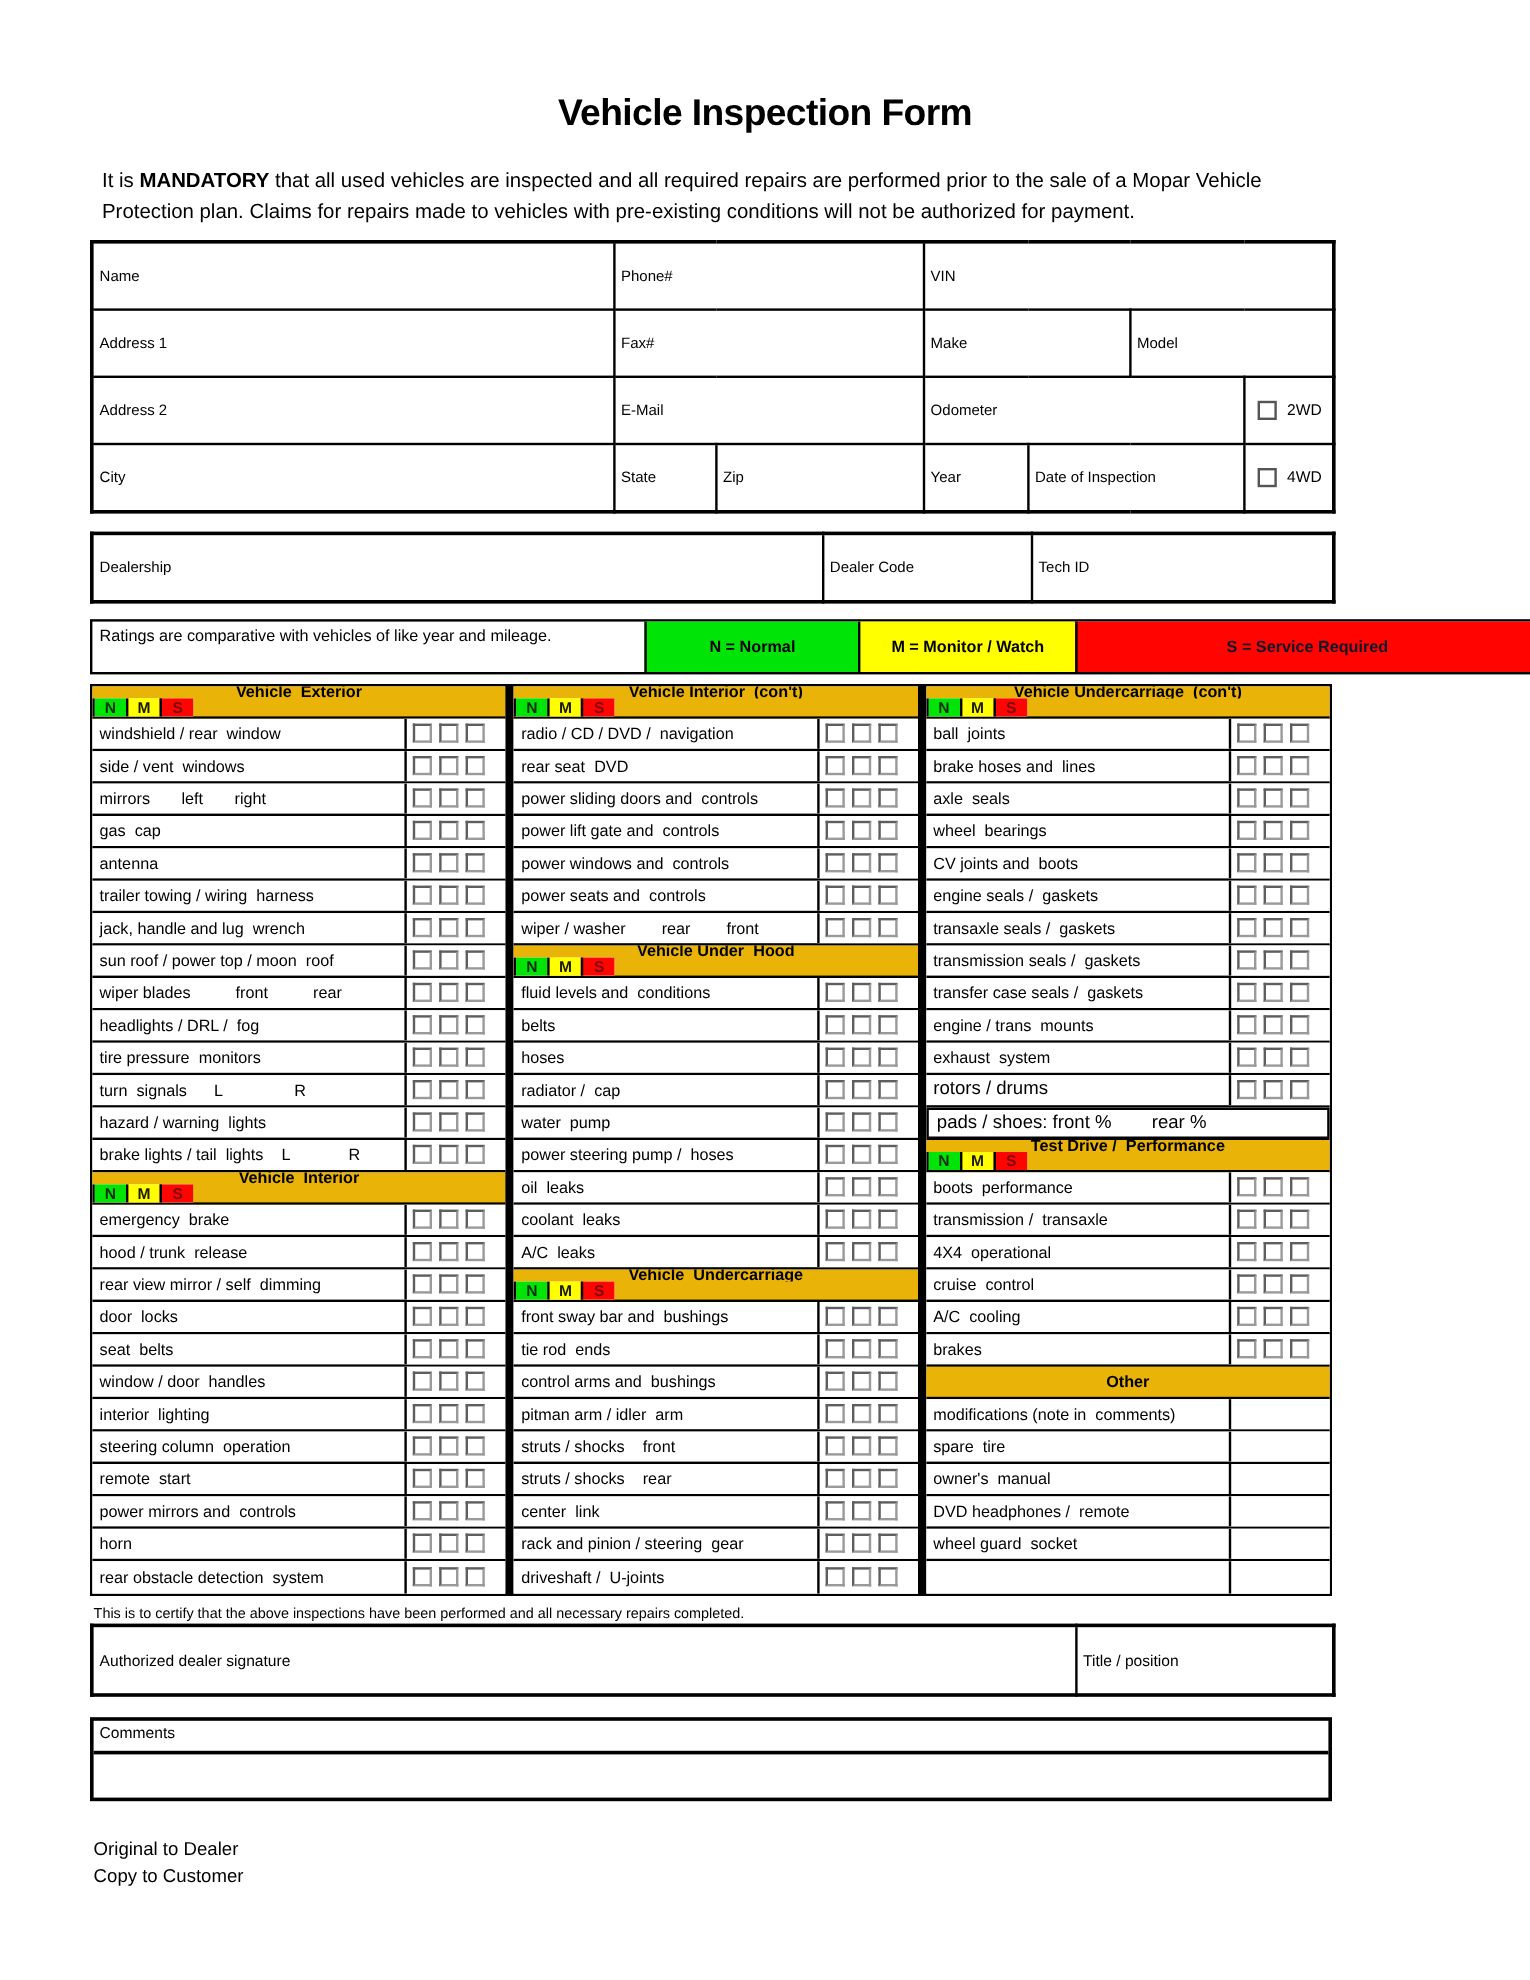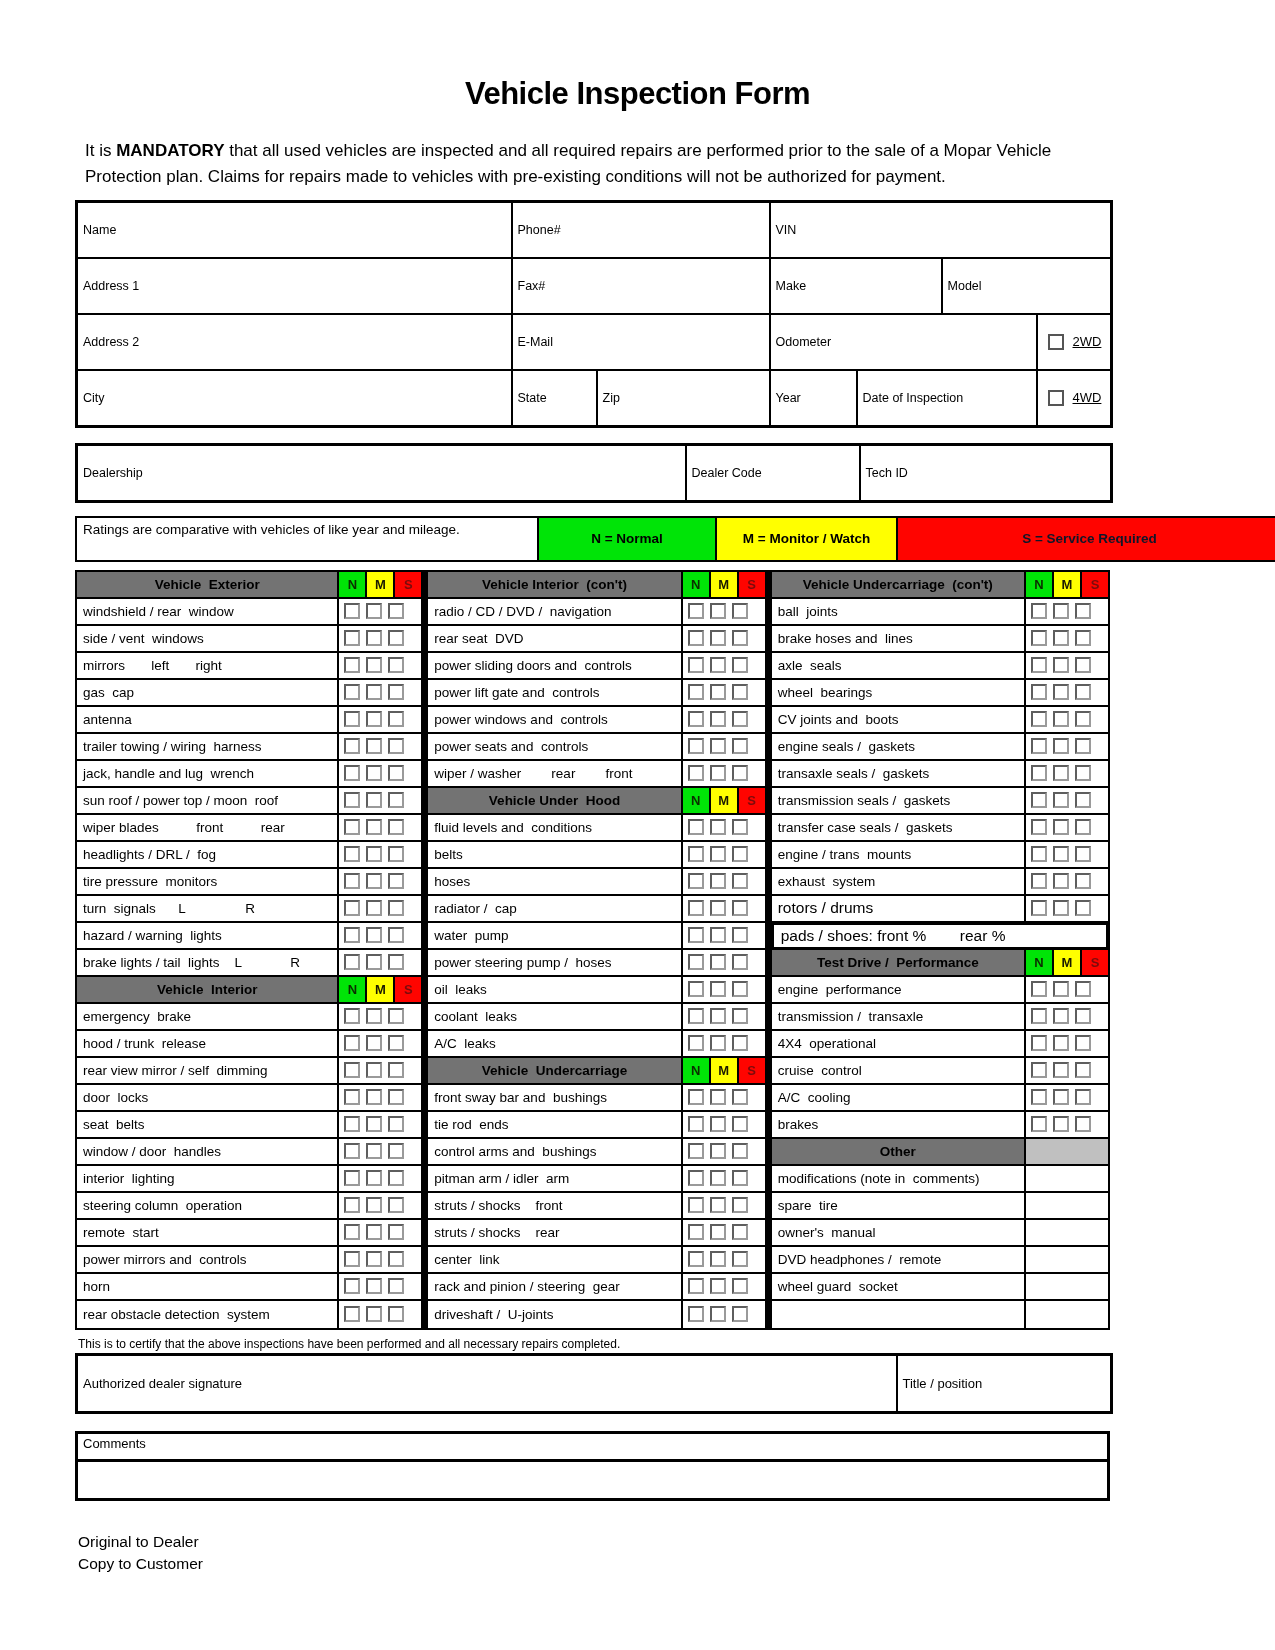--- a/index.html
+++ b/index.html
@@ -17,21 +17,21 @@
   .intro { margin:26px 0 0 85px; width:1000px; font-size:17px; line-height:1.55; }
   .intro b { font-weight:bold; }
 
   table { border-collapse:collapse; table-layout:fixed; }
   td { border:2px solid #000; vertical-align:top; font-size:12.5px;
        padding:20px 5px; overflow:hidden; }
 
   .contact { margin:9px 0 0 75px; width:1035px; border:3px solid #000; }
   .contact td { height:34px; }
   .wd-cell { padding:0; }
-  .wd-inner { display:flex; align-items:center; height:100%; padding-left:10px; gap:9px;text-decoration:underline; }
+  .wd-inner { display:flex; align-items:center; height:100%; padding-left:10px; gap:9px; }
   .wd-box { width:16px; height:16px; border:2px solid #555; background:#fff; flex:0 0 auto; }
   .wd-label { font-size:13px; }
 
   .dealer { margin:15px 0 0 75px; width:1035px; border:3px solid #000; }
   .dealer td { height:36px;margin-left:21px; }
 
   .legend { margin:13px 0 0 75px; width:1208px; height:46px;
             border:2px solid #000; display:flex; }
   .legend-note { width:460px; font-size:13.5px; padding:3px 6px; line-height:1.4; }
   .legend-cell { display:flex; align-items:center; justify-content:center;
@@ -44,21 +44,21 @@
                border:2px solid #000; display:flex; gap:7px; }
   .ccol { background:#fff; display:flex; flex-direction:column; }
   #col0 { width:345px; } #col1 { width:337px; } #col2 { width:337px; }
 
   .crow { display:flex; height:27px; border-bottom:2px solid #000;
           background:#fff; position:relative; }
   .crow:last-child { border-bottom:0; }
   .lbl { flex:1; display:flex; align-items:center; padding-left:6px;
          font-size:13.5px; white-space:pre; overflow:hidden; }
   .hlbl { justify-content:center; font-weight:bold; padding-left:0; font-size:13.5px; }
-  .crow.header, .crow.header2 { background:#737373; }
+  .crow.header, .crow.header2 { background:#eab308;flex-direction:column; }
   .cells { width:84px; border-left:2px solid #000; display:flex;
            align-items:center; background:#fff; }
   .crow.header2 .cells { background:#c0c0c0; }
   .crow.item .cells { gap:6px; padding-left:5px; }
   .cb { width:16px; height:16px; background:#fff; border:2px solid;
         border-color:#5e5e5e #9a9a9a #9a9a9a #5e5e5e; flex:0 0 auto; }
   .ncell { flex:1; height:100%; display:flex; align-items:center; justify-content:center;
            font-weight:bold; font-size:13px; border-left:2px solid #000; }
   .ncell:first-child { border-left:0; }
   .ncell.n { background:var(--green); color:#0b2e00; }
@@ -726,21 +726,21 @@
         </div>
         <div class="crow header">
           <div class="lbl hlbl">Test Drive /  Performance</div>
           <div class="cells">
             <span class="ncell n">N</span>
             <span class="ncell m">M</span>
             <span class="ncell s">S</span>
           </div>
         </div>
         <div class="crow item">
-          <div class="lbl">engine  performance</div>
+          <div class="lbl">boots  performance</div>
           <div class="cells">
             <span class="cb"></span>
             <span class="cb"></span>
             <span class="cb"></span>
           </div>
         </div>
         <div class="crow item">
           <div class="lbl">transmission /  transaxle</div>
           <div class="cells">
             <span class="cb"></span>

